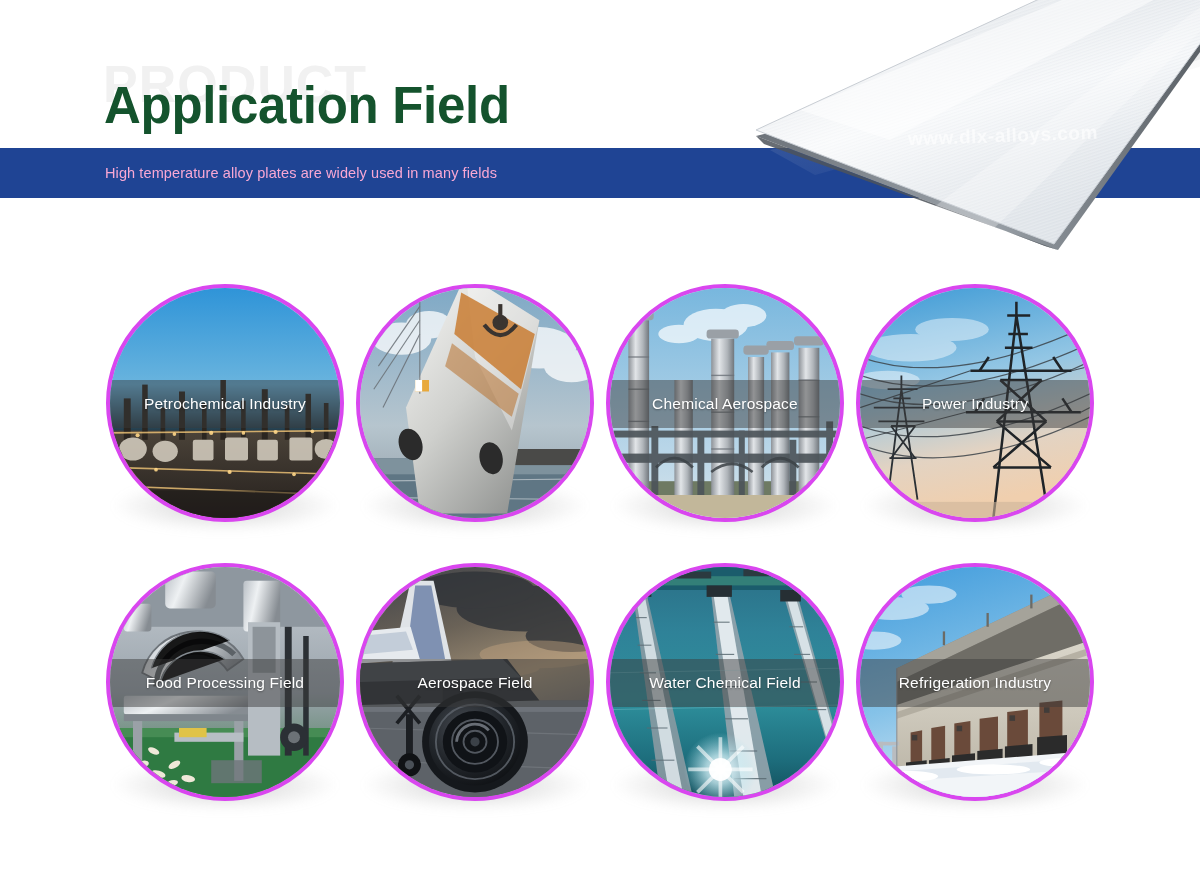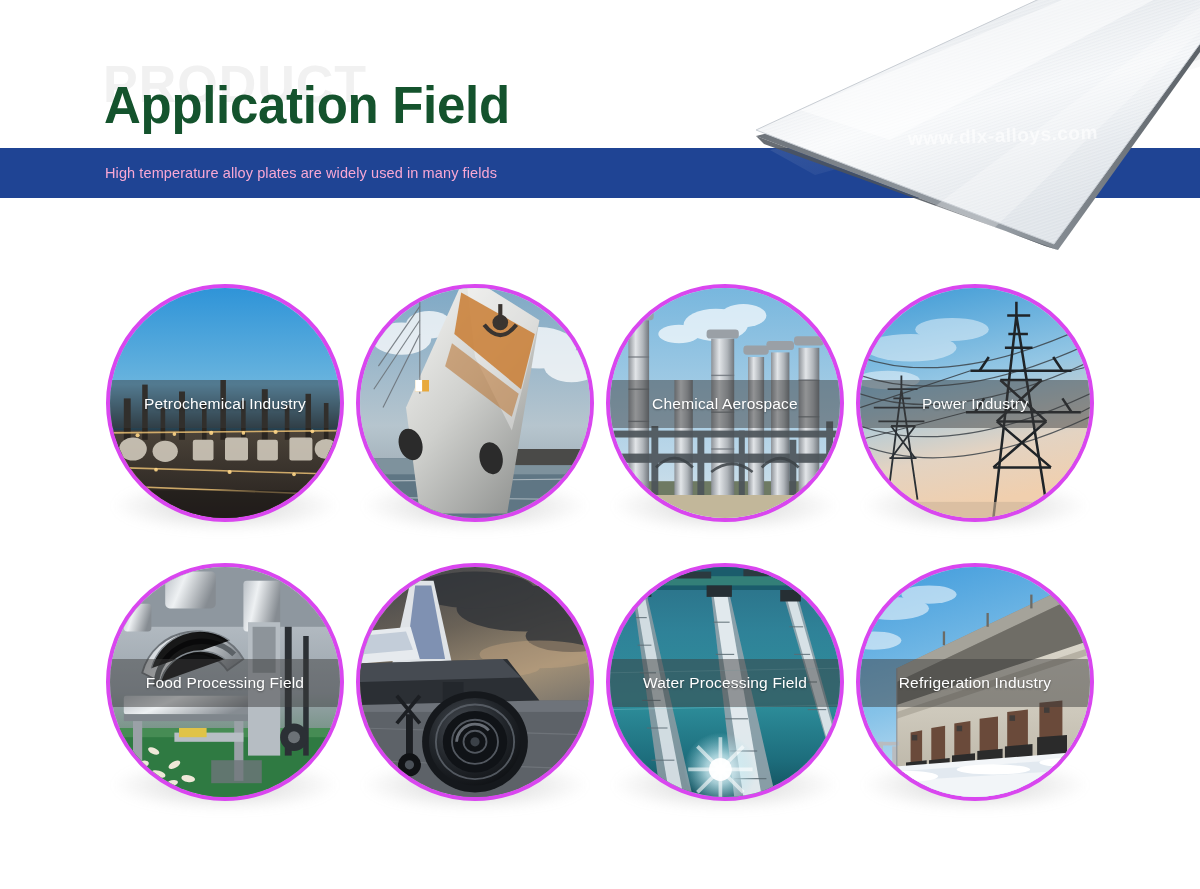--- a/index.html
+++ b/index.html
@@ -520,20 +520,23 @@
           <ellipse cx="50" cy="76" rx="2" ry="2" fill="#3b4148"></ellipse>
 
           <rect x="20" y="64" width="3" height="18" fill="#1c1f23"></rect>
           <ellipse cx="21.5" cy="86" rx="5" ry="5" fill="#101215"></ellipse>
           <ellipse cx="21.5" cy="86" rx="2" ry="2" fill="#4a5057"></ellipse>
           <g stroke="#1c1f23" stroke-width="1.6" fill="none">
             <path d="M16,56 L26,68"></path>
               <path d="M26,56 L16,68"></path>
           </g>
         </svg>
+        <div class="label-band">
+          <span class="label-text">Aerospace Field</span>
+        </div>
       </div>
     </div>
 
     <div class="circle-card r1 c2">
       <div class="circle-shadow"></div>
       <div class="circle-clip">
         <svg class="photo" viewBox="0 0 100 100" preserveAspectRatio="xMidYMid slice">
           <defs>
             <linearGradient id="p7wat" x1="0" y1="0" x2="0" y2="1">
               <stop offset="0%" stop-color="#2a6f86"></stop>
@@ -597,21 +600,21 @@
               <line x1="34" y1="88" x2="62" y2="88"></line>
             <line x1="38" y1="78" x2="58" y2="98"></line>
               <line x1="58" y1="78" x2="38" y2="98"></line>
           </g>
           <g stroke="#9fdfe8" stroke-width="0.4" opacity="0.3">
             <line x1="0" y1="46" x2="100" y2="44"></line>
               <line x1="0" y1="62" x2="100" y2="60"></line>
           </g>
         </svg>
         <div class="label-band">
-          <span class="label-text">Water Processing Field</span>
+          <span class="label-text">Water Chemical Field</span>
         </div>
       </div>
     </div>
 
     <div class="circle-card r1 c3">
       <div class="circle-shadow"></div>
       <div class="circle-clip">
         <svg class="photo" viewBox="0 0 100 100" preserveAspectRatio="xMidYMid slice">
           <defs>
             <linearGradient id="p8sky" x1="0" y1="0" x2="0.3" y2="1">

